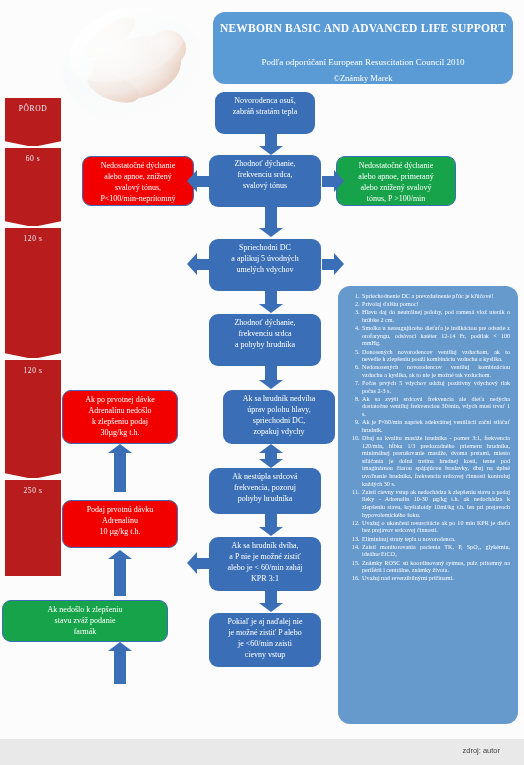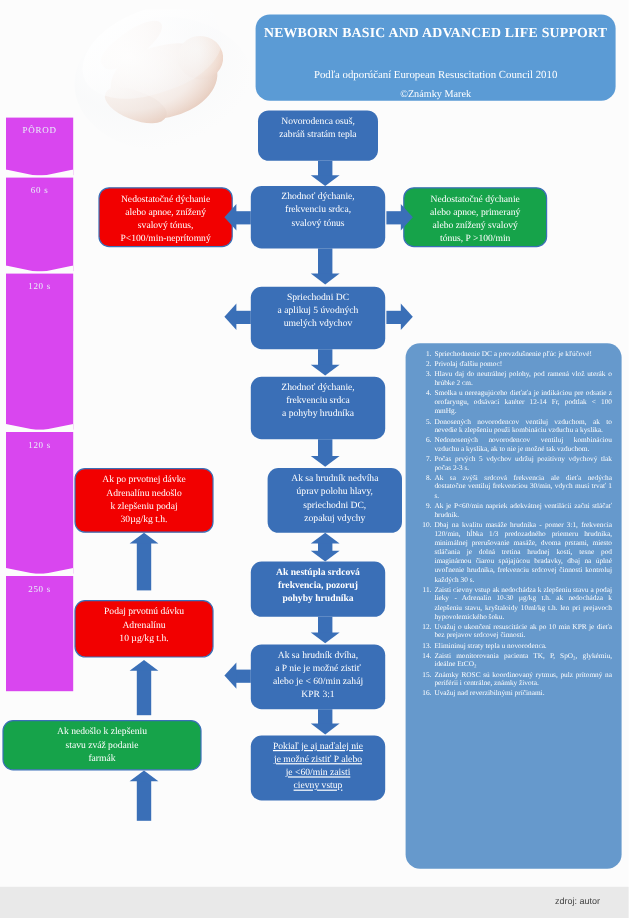--- a/index.html
+++ b/index.html
@@ -67,21 +67,21 @@
     padding-top:9px;
   }
   .title-main{font-size:11.5px;font-weight:bold;letter-spacing:.2px;line-height:15px;}
   .title-sub{font-size:9px;line-height:15px;margin-top:19px;}
   .title-author{font-size:8.5px;line-height:13px;margin-top:2px;}
 
   
   .timeline{position:absolute;left:5px;top:98px;width:56px;}
   .tl-seg{
     position:relative;
-    background:#d946ef;
+    background:#b91c1c;
     color:#e8f0f8;
     font-size:7.5px;
     text-align:center;
     letter-spacing:.6px;
     box-sizing:border-box;
     margin-bottom:2px;
   }
   .tl-seg span{position:relative;z-index:2;display:block;padding-top:6px;}
   .tl-seg::after{
     content:"";position:absolute;left:0;bottom:-1px;width:100%;height:12px;
@@ -225,27 +225,27 @@
       </div>
       <div class="node blue" style="left: 209px; top: 239px; width: 112px; height: 52px;">
         <span class="txt">Spriechodni DC<br>a aplikuj 5 úvodných<br>umelých  vdychov</span>
       </div>
       <div class="node blue" style="left: 209px; top: 314px; width: 112px; height: 52px;">
         <span class="txt">Zhodnoť dýchanie,<br>frekvenciu srdca<br>a pohyby hrudníka</span>
       </div>
       <div class="node blue" style="left: 223px; top: 390px; width: 112px; height: 54px;">
         <span class="txt">Ak sa hrudník nedvíha<br>úprav polohu hlavy,<br>spriechodni DC,<br>zopakuj vdychy</span>
       </div>
-      <div class="node blue" style="left: 209px; top: 468px; width: 112px; height: 46px; font-weight: bold;">
+      <div class="node blue" style="left: 209px; top: 468px; width: 112px; height: 46px;">
         <span class="txt">Ak nestúpla srdcová<br>frekvencia, pozoruj<br>pohyby hrudníka</span>
       </div>
       <div class="node blue" style="left: 209px; top: 537px; width: 112px; height: 54px;">
         <span class="txt">Ak sa hrudník dvíha,<br>a P nie je možné zistiť<br>alebo je &lt; 60/min zaháj<br>KPR 3:1</span>
       </div>
-      <div class="node blue" style="left: 209px; top: 613px; width: 112px; height: 54px; text-decoration: underline;">
+      <div class="node blue" style="left: 209px; top: 613px; width: 112px; height: 54px;">
         <span class="txt">Pokiaľ je aj naďalej nie<br>je možné zistiť P alebo<br>je &lt;60/min zaisti<br>cievny vstup</span>
       </div>
       <div class="node red" style="left: 62px; top: 390px; width: 116px; height: 54px;">
         <span class="txt">Ak po prvotnej dávke<br>Adrenalínu nedošlo<br>k zlepšeniu podaj<br>30µg/kg t.h.</span>
       </div>
       <div class="node red" style="left: 62px; top: 500px; width: 116px; height: 48px; font-family: Liberation Serif, serif;">
         <span class="txt">Podaj prvotnú dávku<br>Adrenalínu<br>10 µg/kg t.h.</span>
       </div>
       <div class="node green" style="left: 2px; top: 600px; width: 166px; height: 42px;">
         <span class="txt">Ak nedošlo k zlepšeniu<br>stavu zváž podanie<br>farmák</span>

